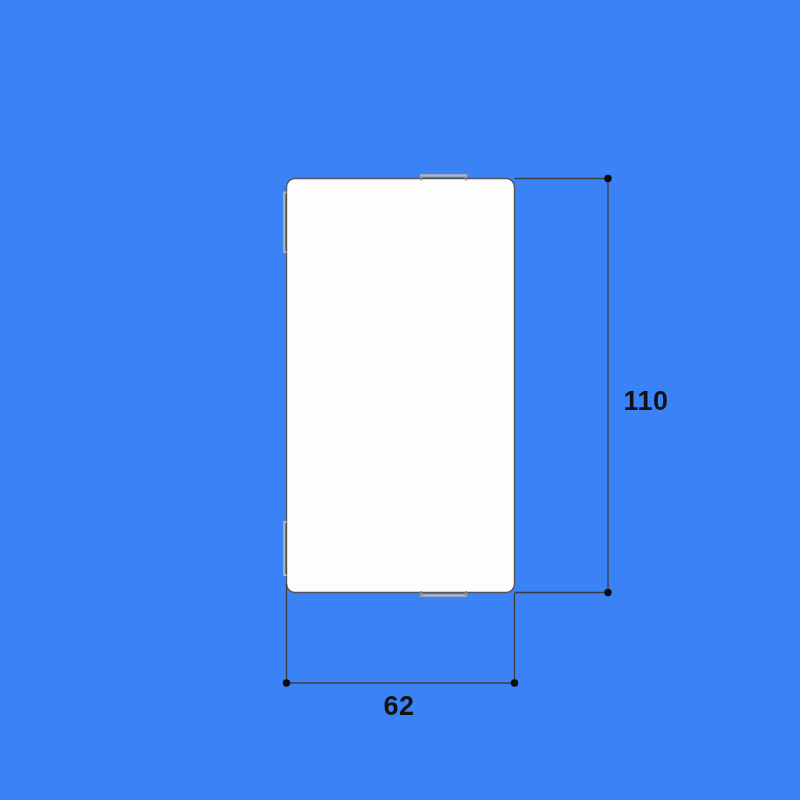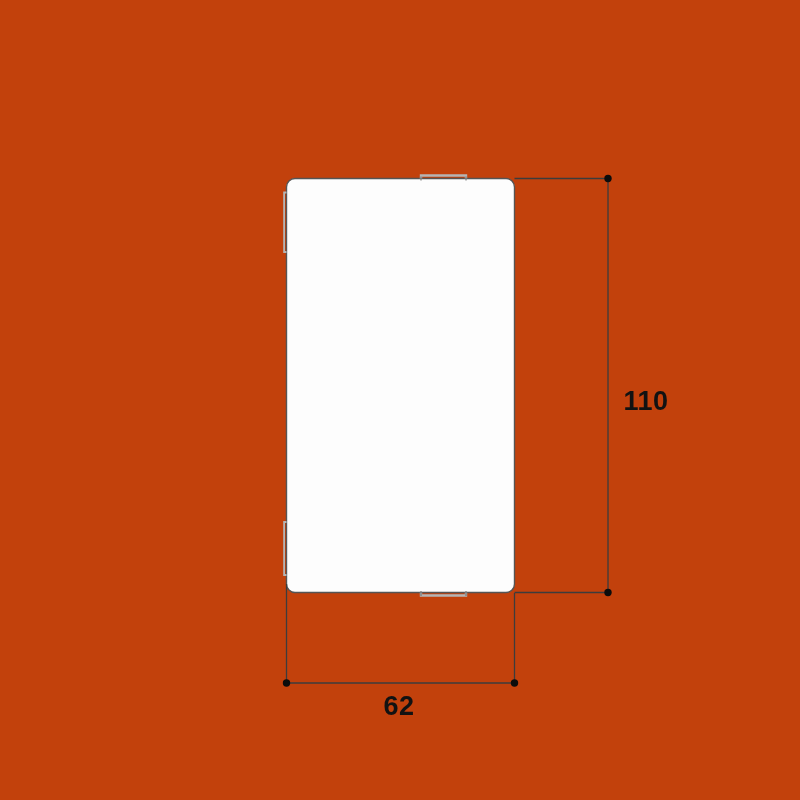--- a/index.html
+++ b/index.html
@@ -4,21 +4,21 @@
 <style>
   html, body {
     margin: 0;
     padding: 0;
     background: #ffffff;
   }
   .stage {
     position: relative;
     width: 800px;
     height: 800px;
-    background: #c2410c;
+    background: #3b82f6;
     font-family: "Liberation Sans", sans-serif;
     overflow: hidden;
   }
   svg {
     display: block;
     width: 800px;
     height: 800px;
   }
   .dim-label {
     font-family: "Liberation Sans", sans-serif;

